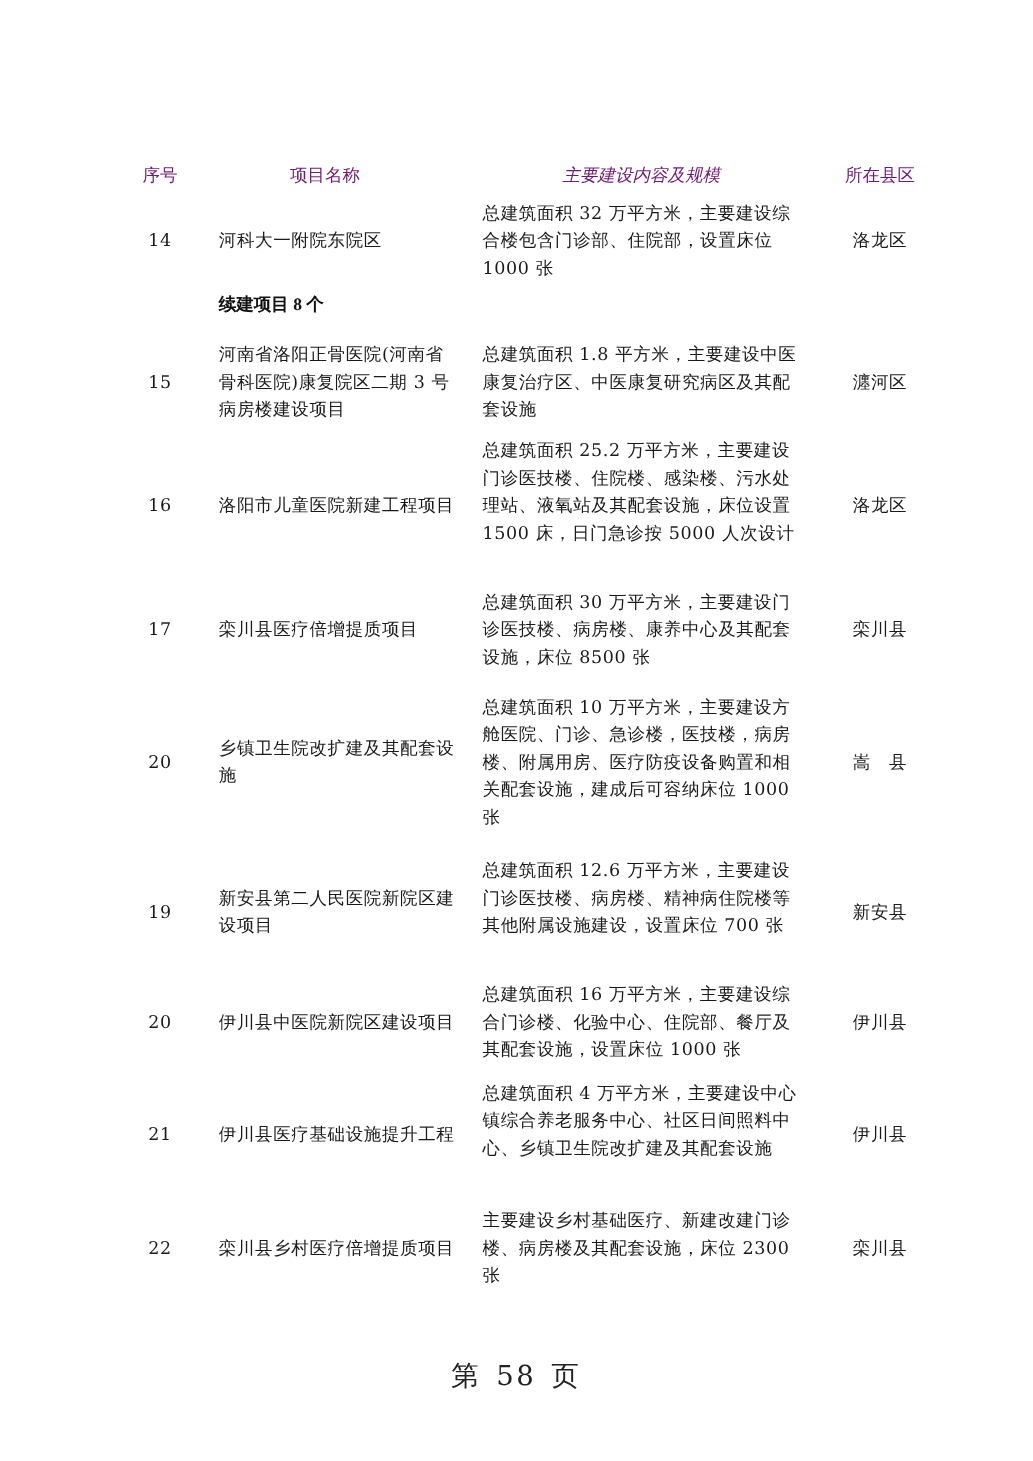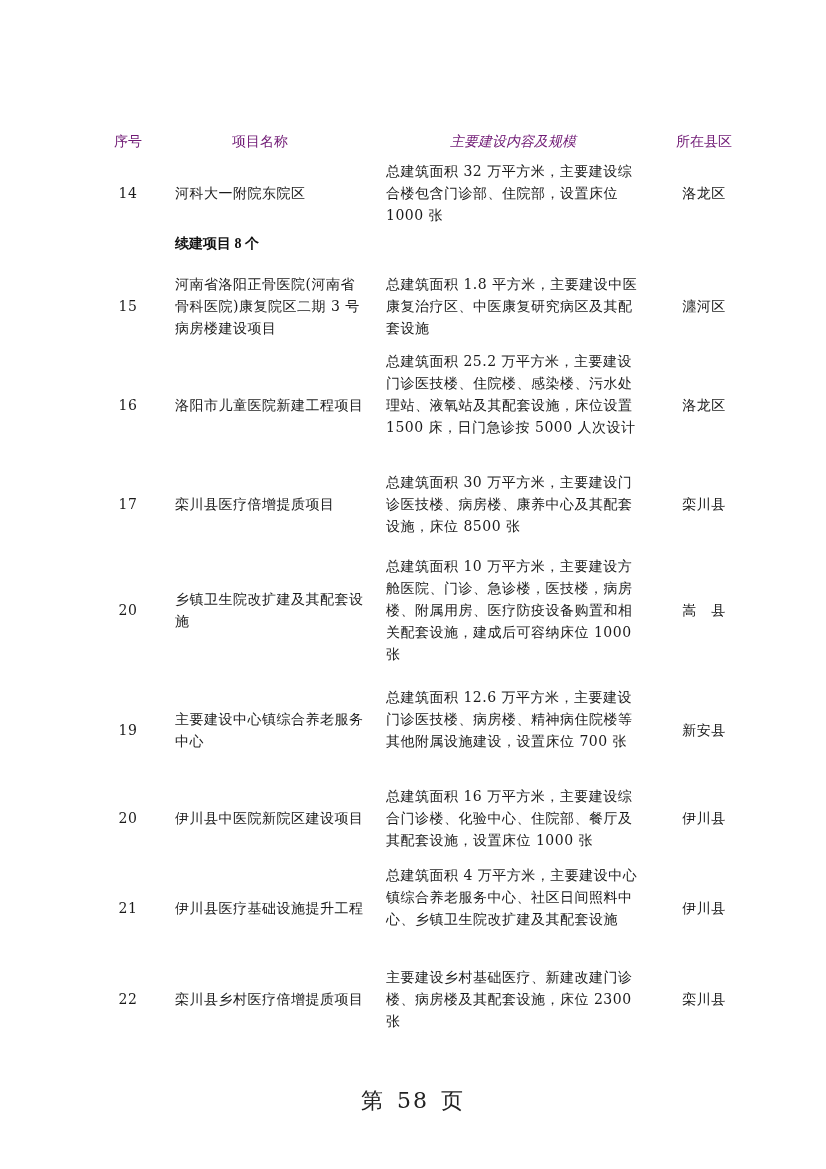--- a/index.html
+++ b/index.html
@@ -115,21 +115,21 @@
 
   <div class="row" style="top:555px; height:110px;">
     <div class="cell col-num vcenter" style="height:110px; justify-content:center;">20</div>
     <div class="cell col-name vcenter" style="height:110px;">乡镇卫生院改扩建及其配套设施</div>
     <div class="cell col-desc">总建筑面积 10 万平方米，主要建设方舱医院、门诊、急诊楼，医技楼，病房楼、附属用房、医疗防疫设备购置和相关配套设施，建成后可容纳床位 1000 张</div>
     <div class="cell col-loc vcenter" style="height:110px; justify-content:center; white-space:pre;">嵩　县</div>
   </div>
 
   <div class="row" style="top:686px; height:88px;">
     <div class="cell col-num vcenter" style="height:88px; justify-content:center;">19</div>
-    <div class="cell col-name vcenter" style="height:88px;">主要建设中心镇综合养老服务中心</div>
+    <div class="cell col-name vcenter" style="height:88px;">新安县第二人民医院新院区建设项目</div>
     <div class="cell col-desc">总建筑面积 12.6 万平方米，主要建设门诊医技楼、病房楼、精神病住院楼等其他附属设施建设，设置床位 700 张</div>
     <div class="cell col-loc vcenter" style="height:88px; justify-content:center;">新安县</div>
   </div>
 
   <div class="row" style="top:785px; height:66px;">
     <div class="cell col-num vcenter" style="height:66px; justify-content:center;">20</div>
     <div class="cell col-name vcenter" style="height:66px;">伊川县中医院新院区建设项目</div>
     <div class="cell col-desc">总建筑面积 16 万平方米，主要建设综合门诊楼、化验中心、住院部、餐厅及其配套设施，设置床位 1000 张</div>
     <div class="cell col-loc vcenter" style="height:66px; justify-content:center;">伊川县</div>
   </div>

